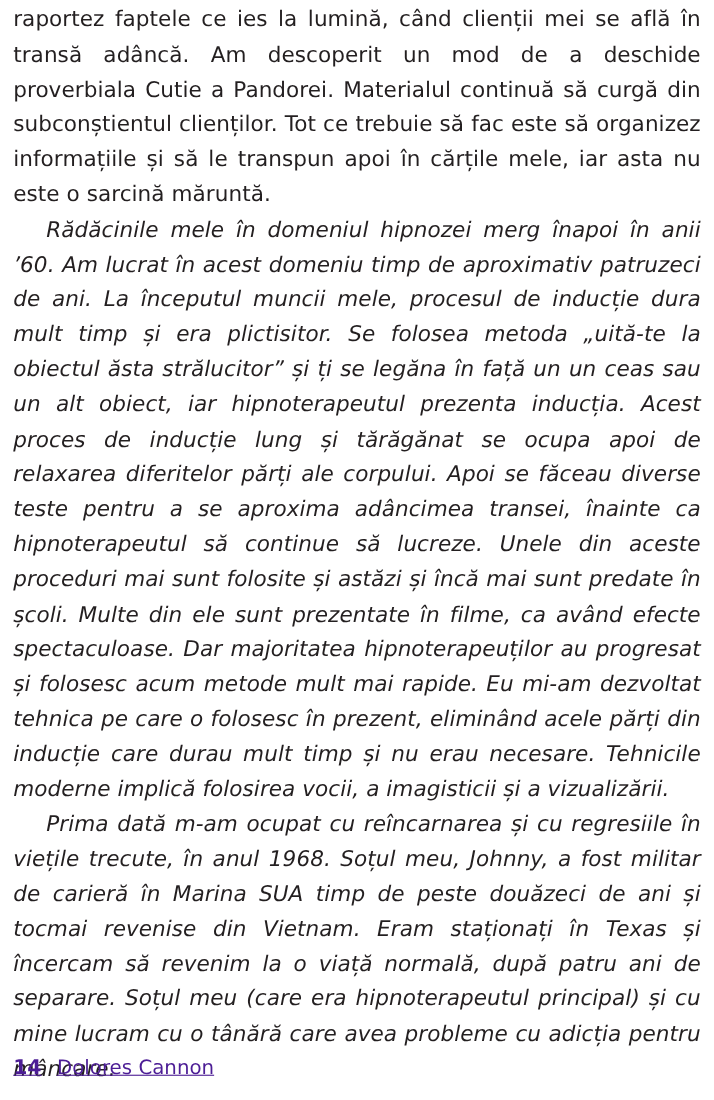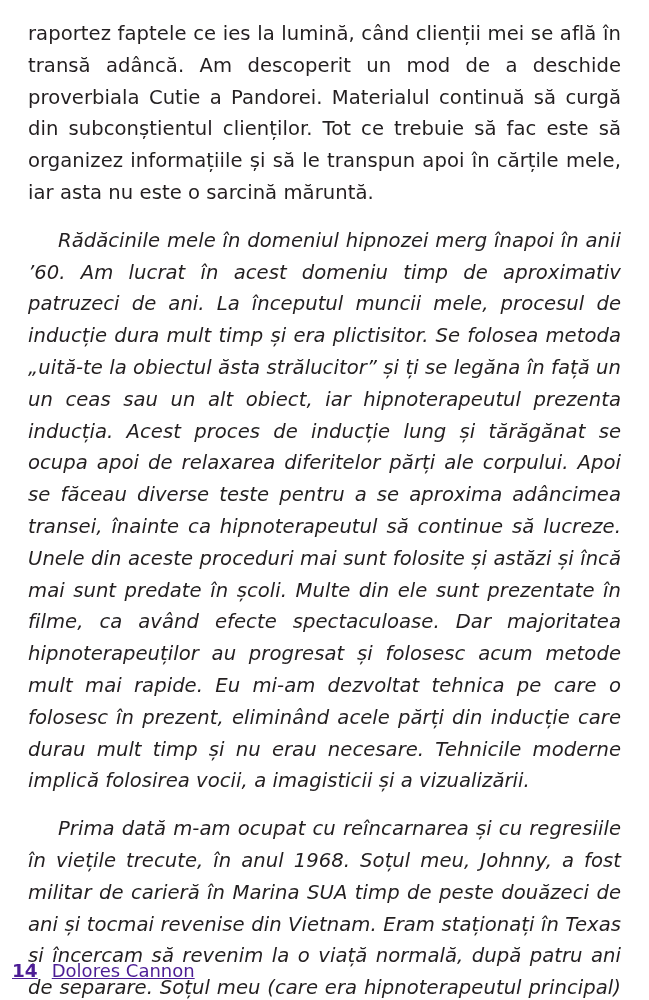--- a/index.html
+++ b/index.html
@@ -30,21 +30,21 @@
     top: 2px;
     width: 625px;
     font-size: 19.6px;
     line-height: 31.8px;
     text-align: justify;
     text-justify: inter-word;
     color: #231f20;
     letter-spacing: 0.05px;
   }
   .body-text p {
-    margin: 16px;
+    margin: 0;
     text-align: justify;
     text-align-last: left;
   }
   .body-text p.indent {
     text-indent: 30px;
     font-style: italic;
   }
   .footer {
     position: absolute;
     left: 12px;

